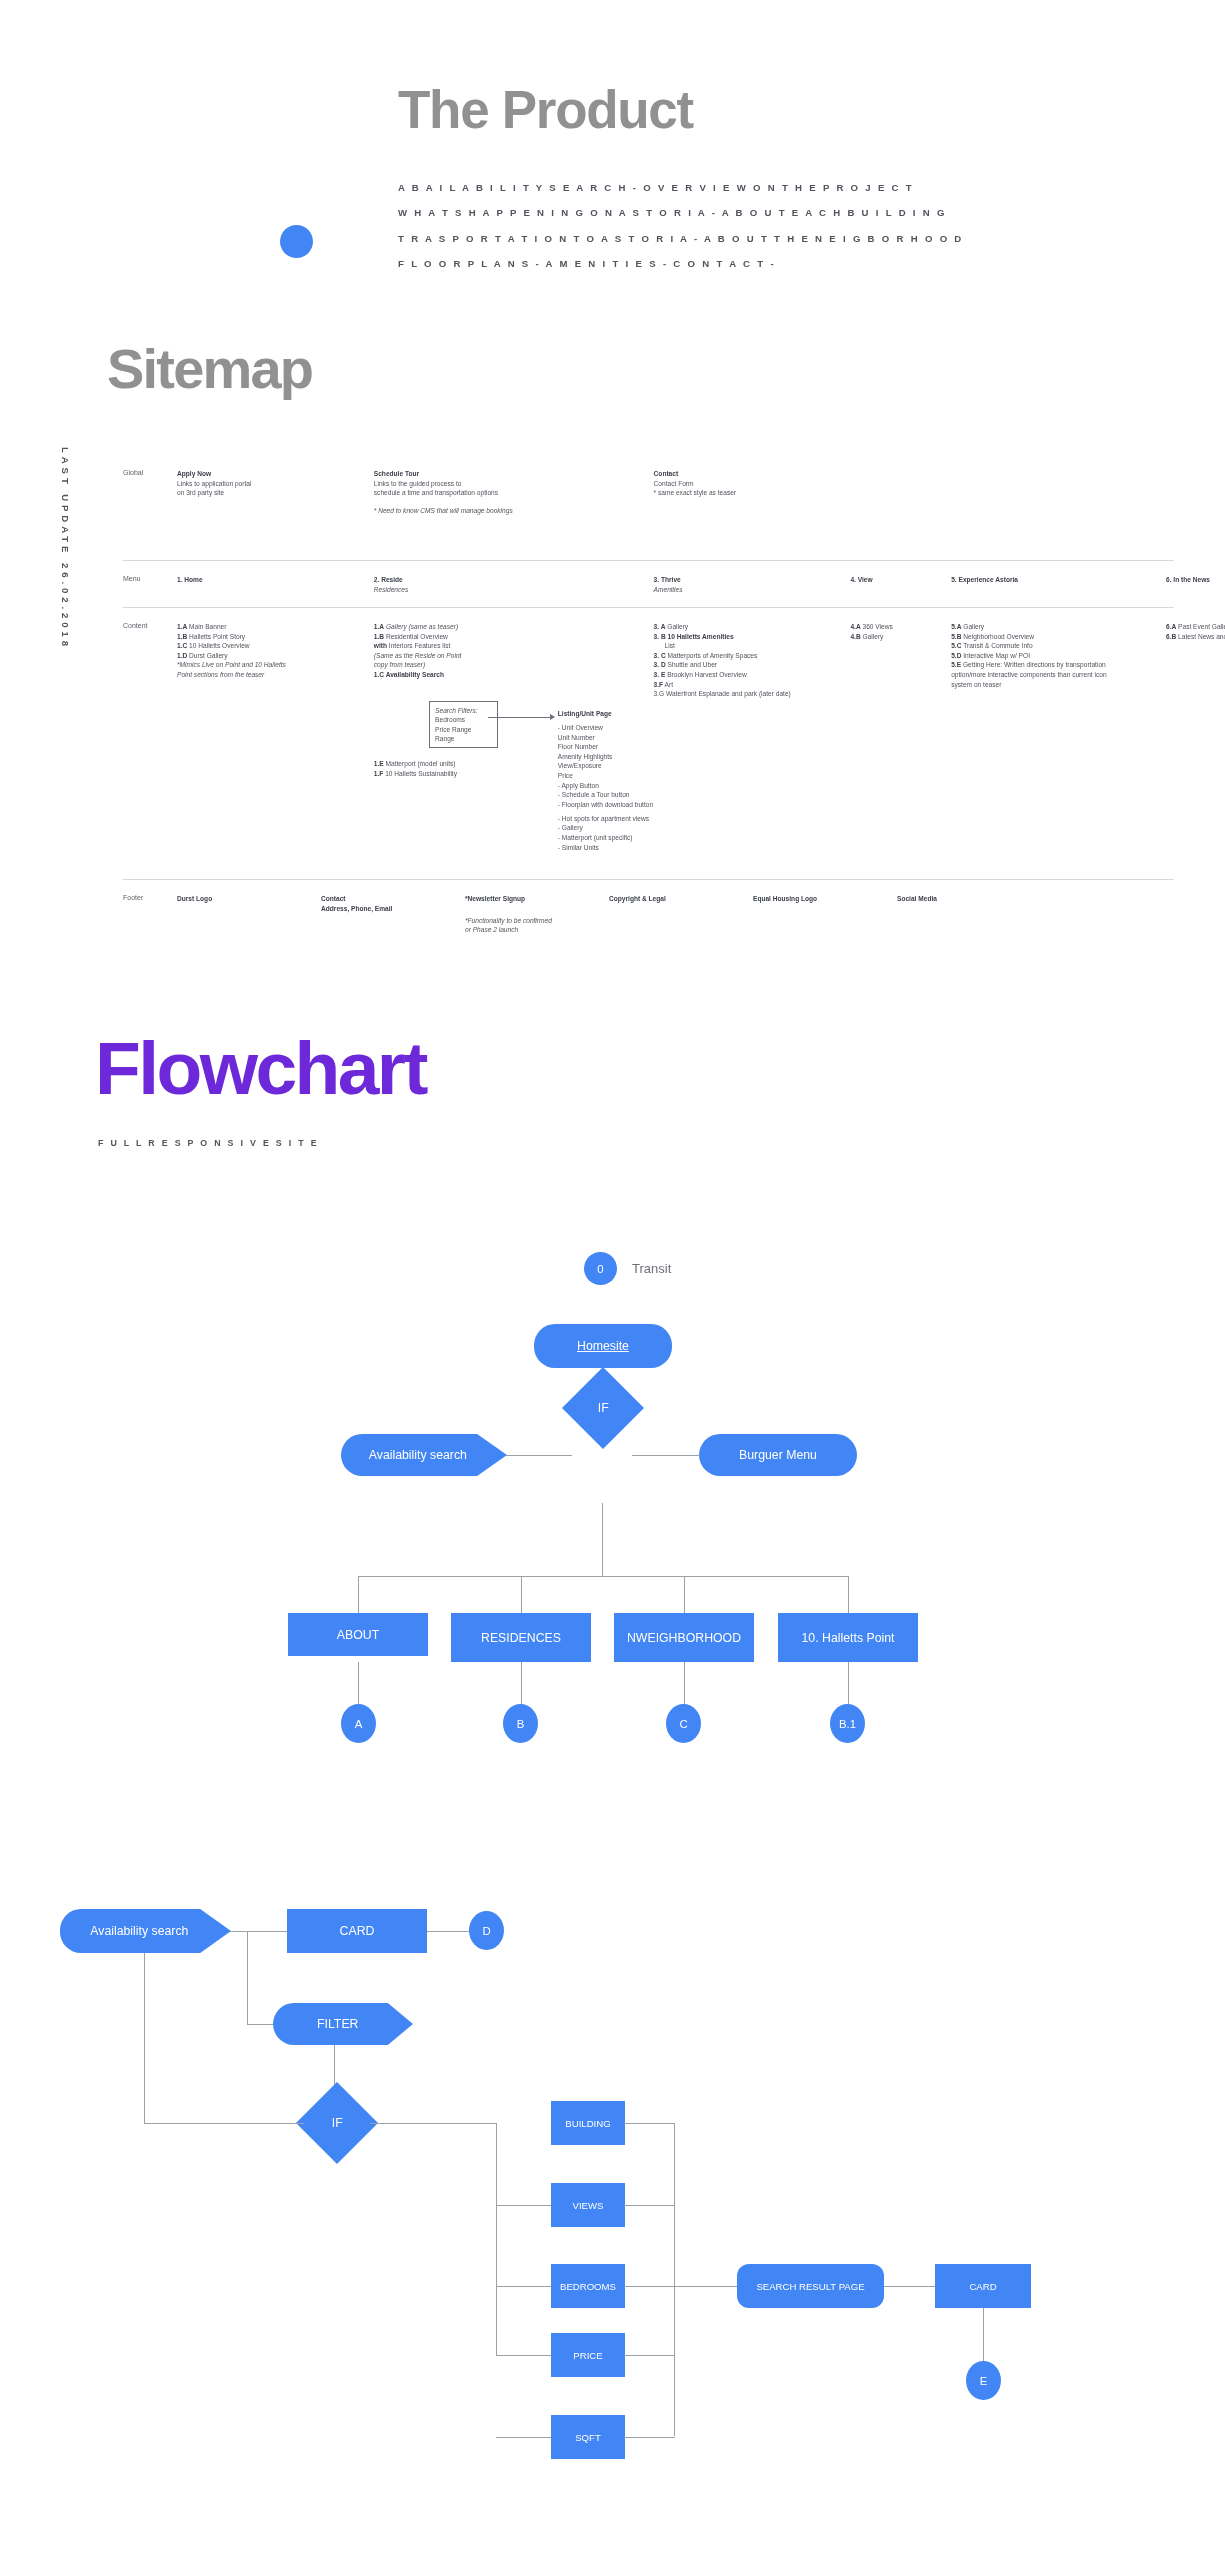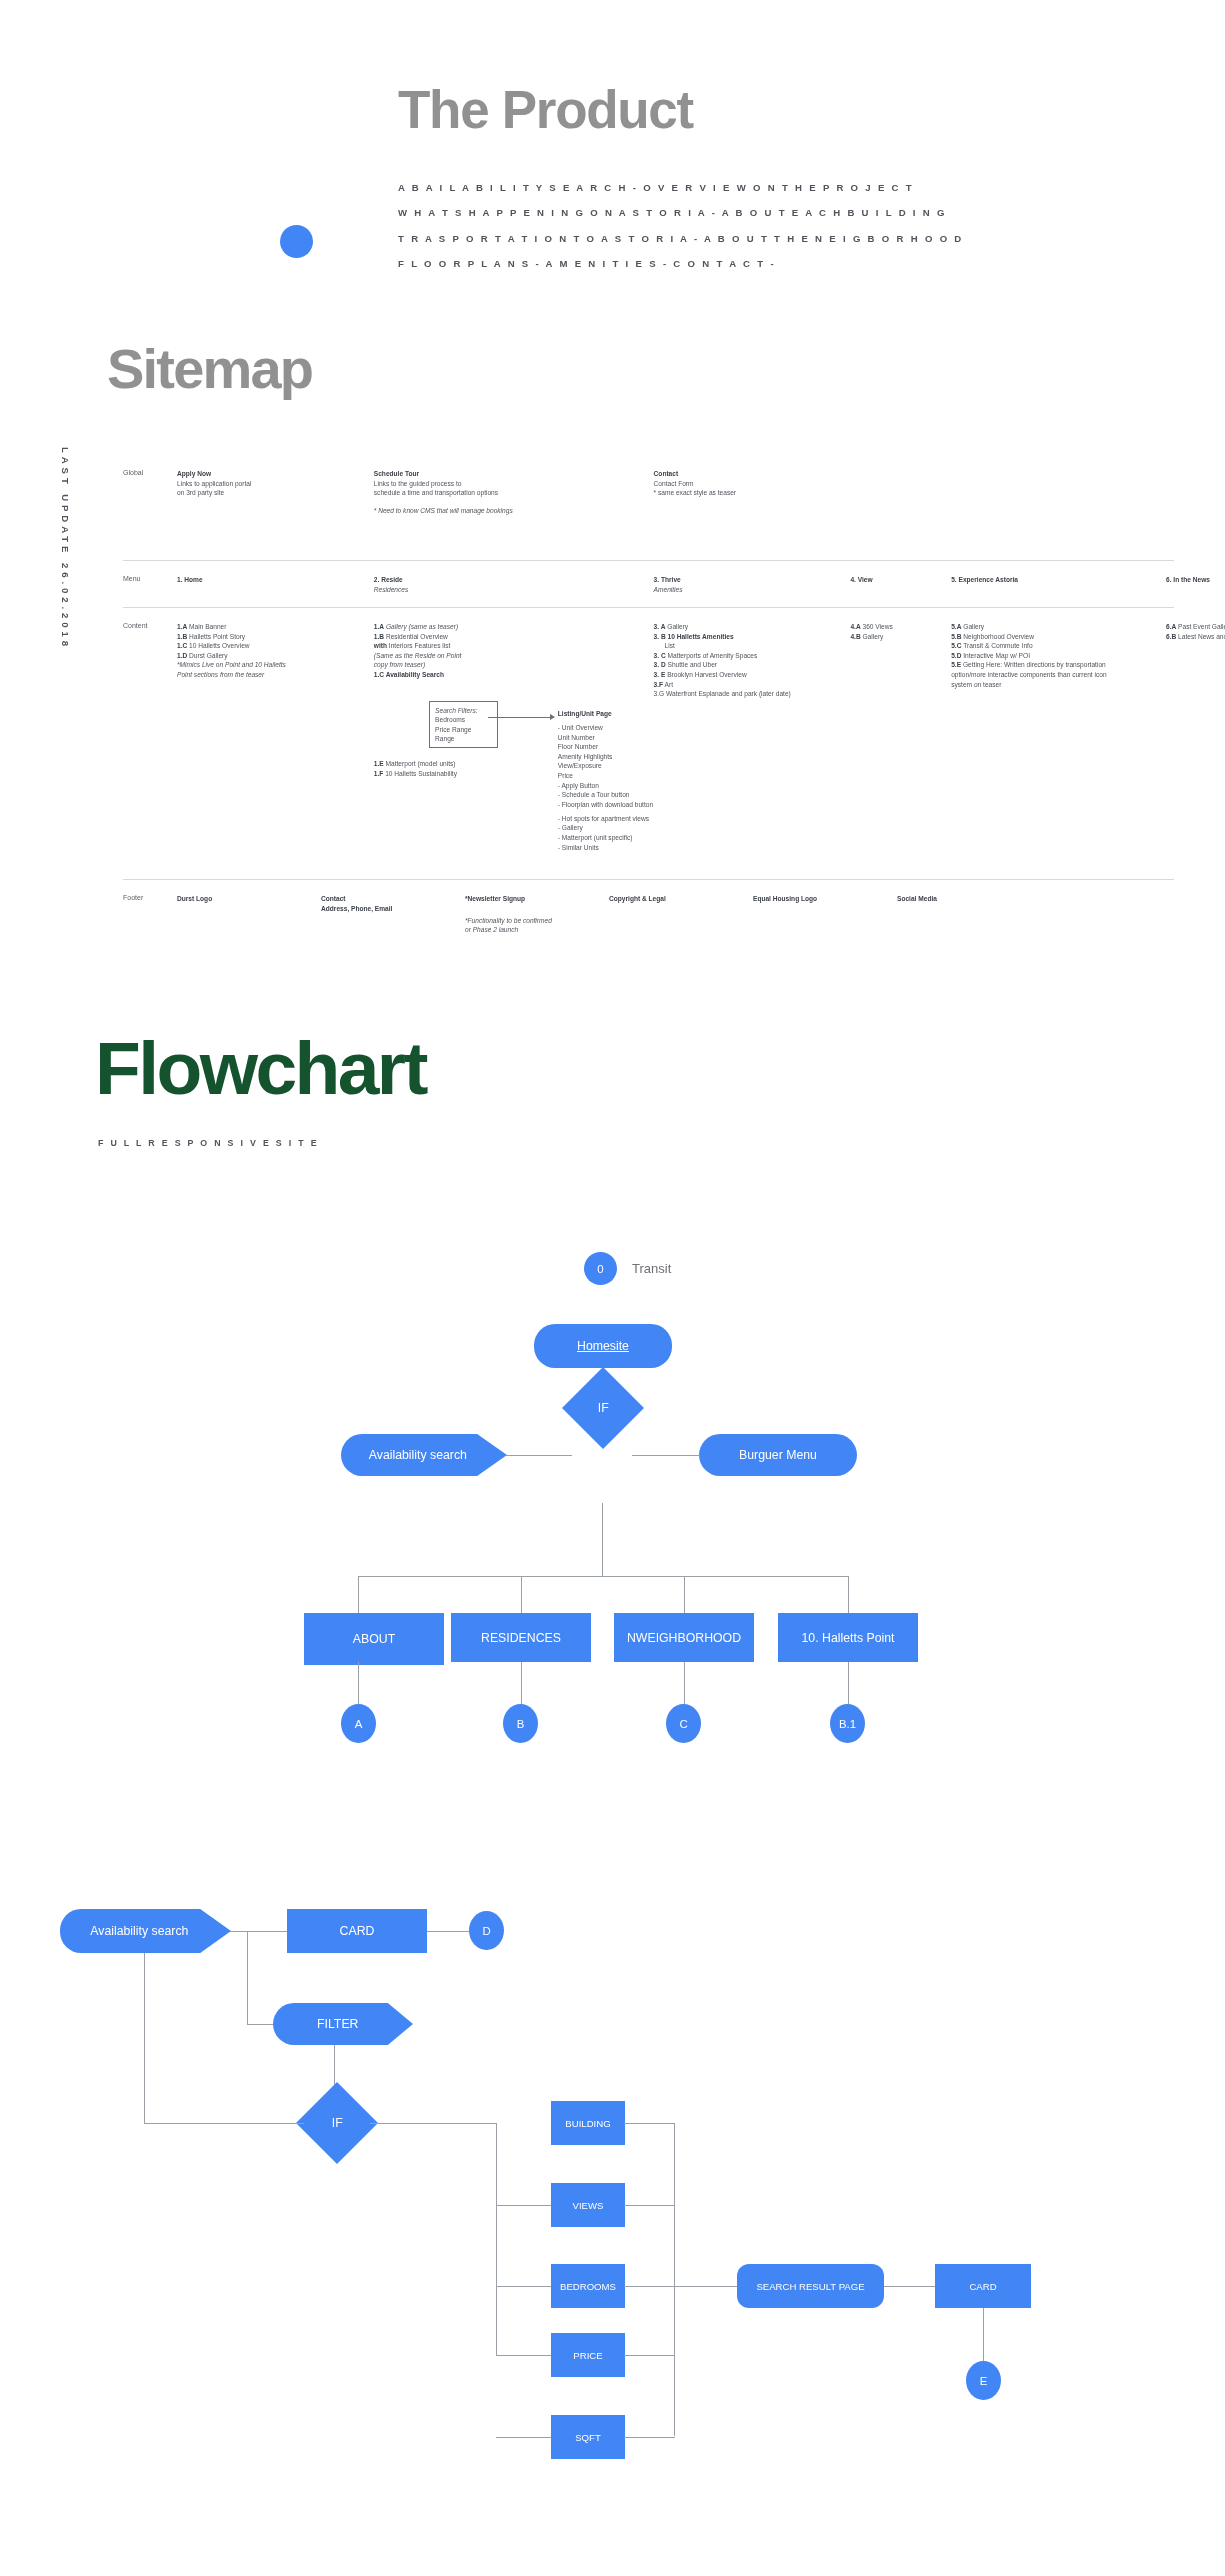--- a/index.html
+++ b/index.html
@@ -90,21 +90,21 @@
   .listing-block{position:absolute;left:184px;top:101px;width:105px;font-size:6.6px;line-height:9.6px;color:#50545c;}
   .listing-block b{font-weight:bold;color:#3c4049;}
   .listing-block .sp{display:block;height:4.4px;}
   .after-box{position:absolute;left:0px;top:151px;font-size:6.6px;line-height:9.6px;color:#50545c;}
   .after-box b{font-weight:bold;color:#3c4049;}
 
   
   .flow-title{
     position:absolute;left:95px;top:1031px;
     font-size:75px;line-height:75px;font-weight:bold;
-    color:#14532d;letter-spacing:-2.6px;
+    color:#6d28d9;letter-spacing:-2.6px;
   }
   .flow-sub{
     position:absolute;left:98px;top:1138px;
     font-size:8.8px;font-weight:bold;letter-spacing:2.3px;color:#50545c;
   }
 
   
   .node{
     position:absolute;background:#4285f4;color:#fff;
     display:flex;align-items:center;justify-content:center;
@@ -350,21 +350,21 @@
   </div>
   <div class="ln h" style="left:632px;top:1455px;width:68px;"></div>
 
   <div class="ln v" style="left:602px;top:1503px;height:74px;"></div>
   <div class="ln h" style="left:358px;top:1576px;width:490px;"></div>
   <div class="ln v" style="left:358px;top:1576px;height:37px;"></div>
   <div class="ln v" style="left:521px;top:1576px;height:37px;"></div>
   <div class="ln v" style="left:684px;top:1576px;height:37px;"></div>
   <div class="ln v" style="left:848px;top:1576px;height:37px;"></div>
 
-  <div class="node rect" style="left:304px;top:1613px;width:140px;height:52px;">
+  <div class="node rect" style="left:288px;top:1613px;width:140px;height:43px;">
     <span>ABOUT</span>
   </div>
   <div class="node rect" style="left:451px;top:1613px;width:140px;height:49px;">
     <span>RESIDENCES</span>
   </div>
   <div class="node rect" style="left:614px;top:1613px;width:140px;height:49px;">
     <span>NWEIGHBORHOOD</span>
   </div>
   <div class="node rect" style="left:778px;top:1613px;width:140px;height:49px;">
     <span>10. Halletts Point</span>

